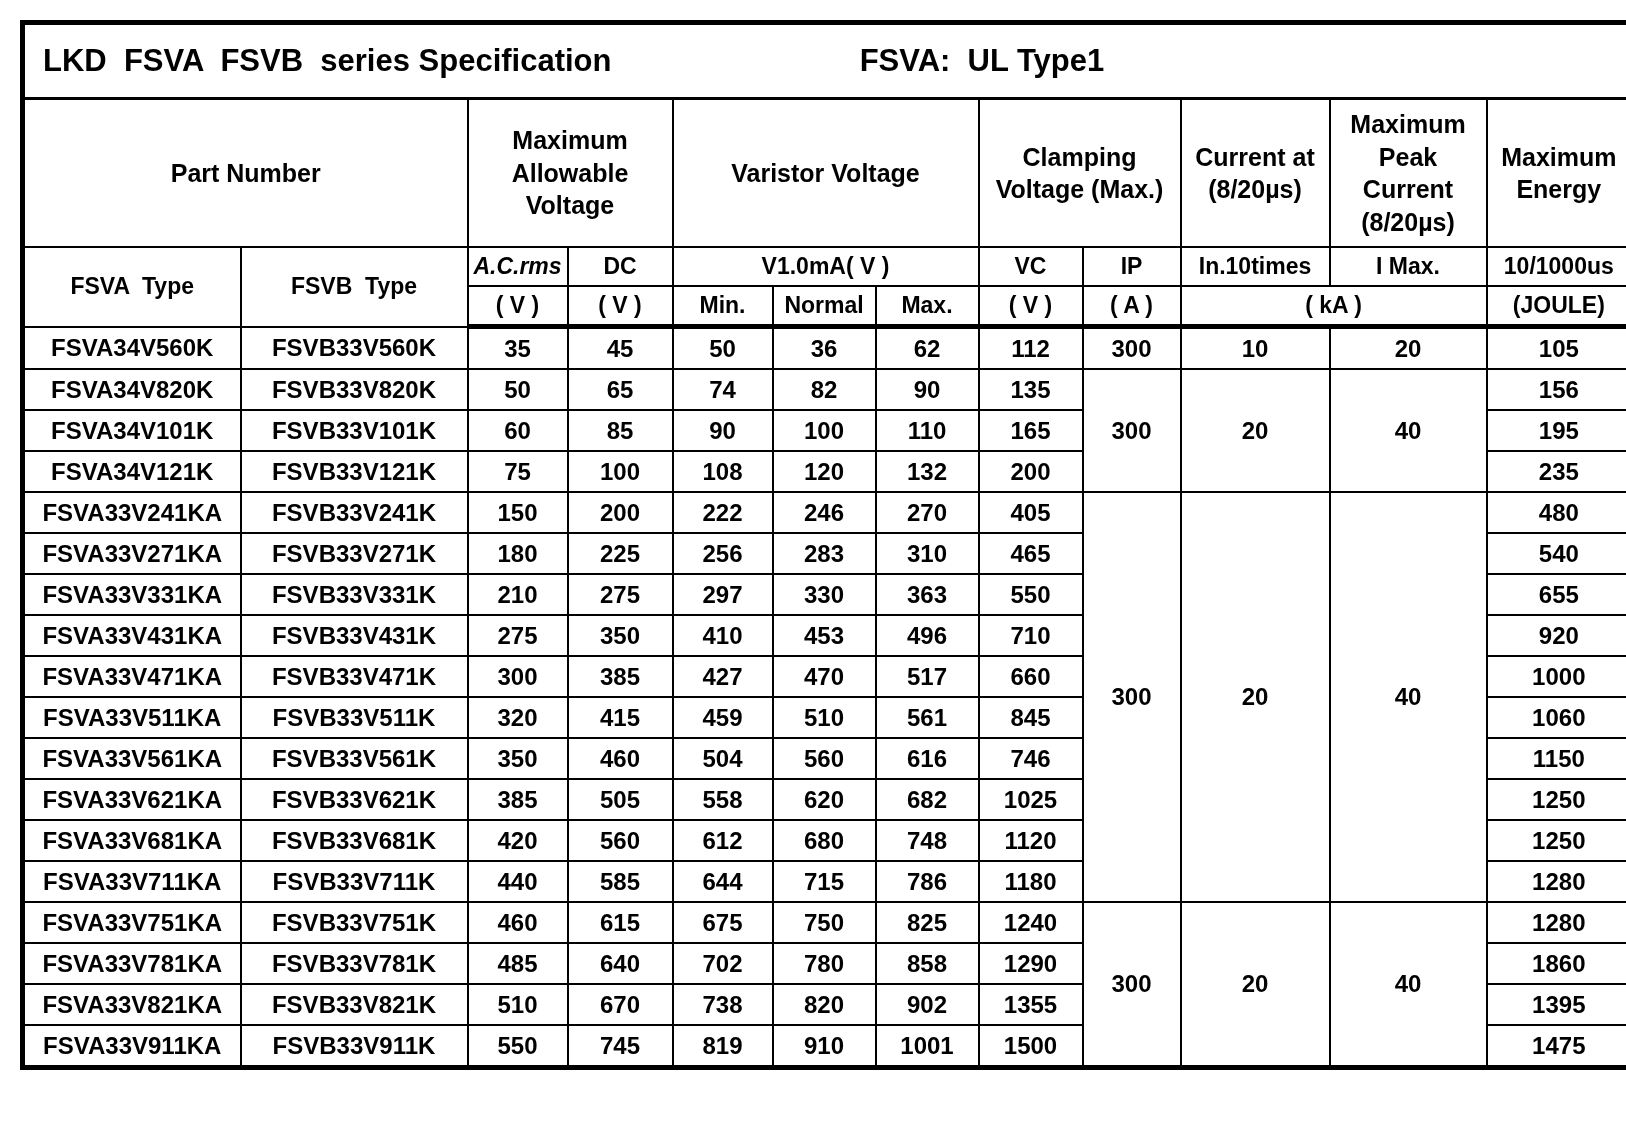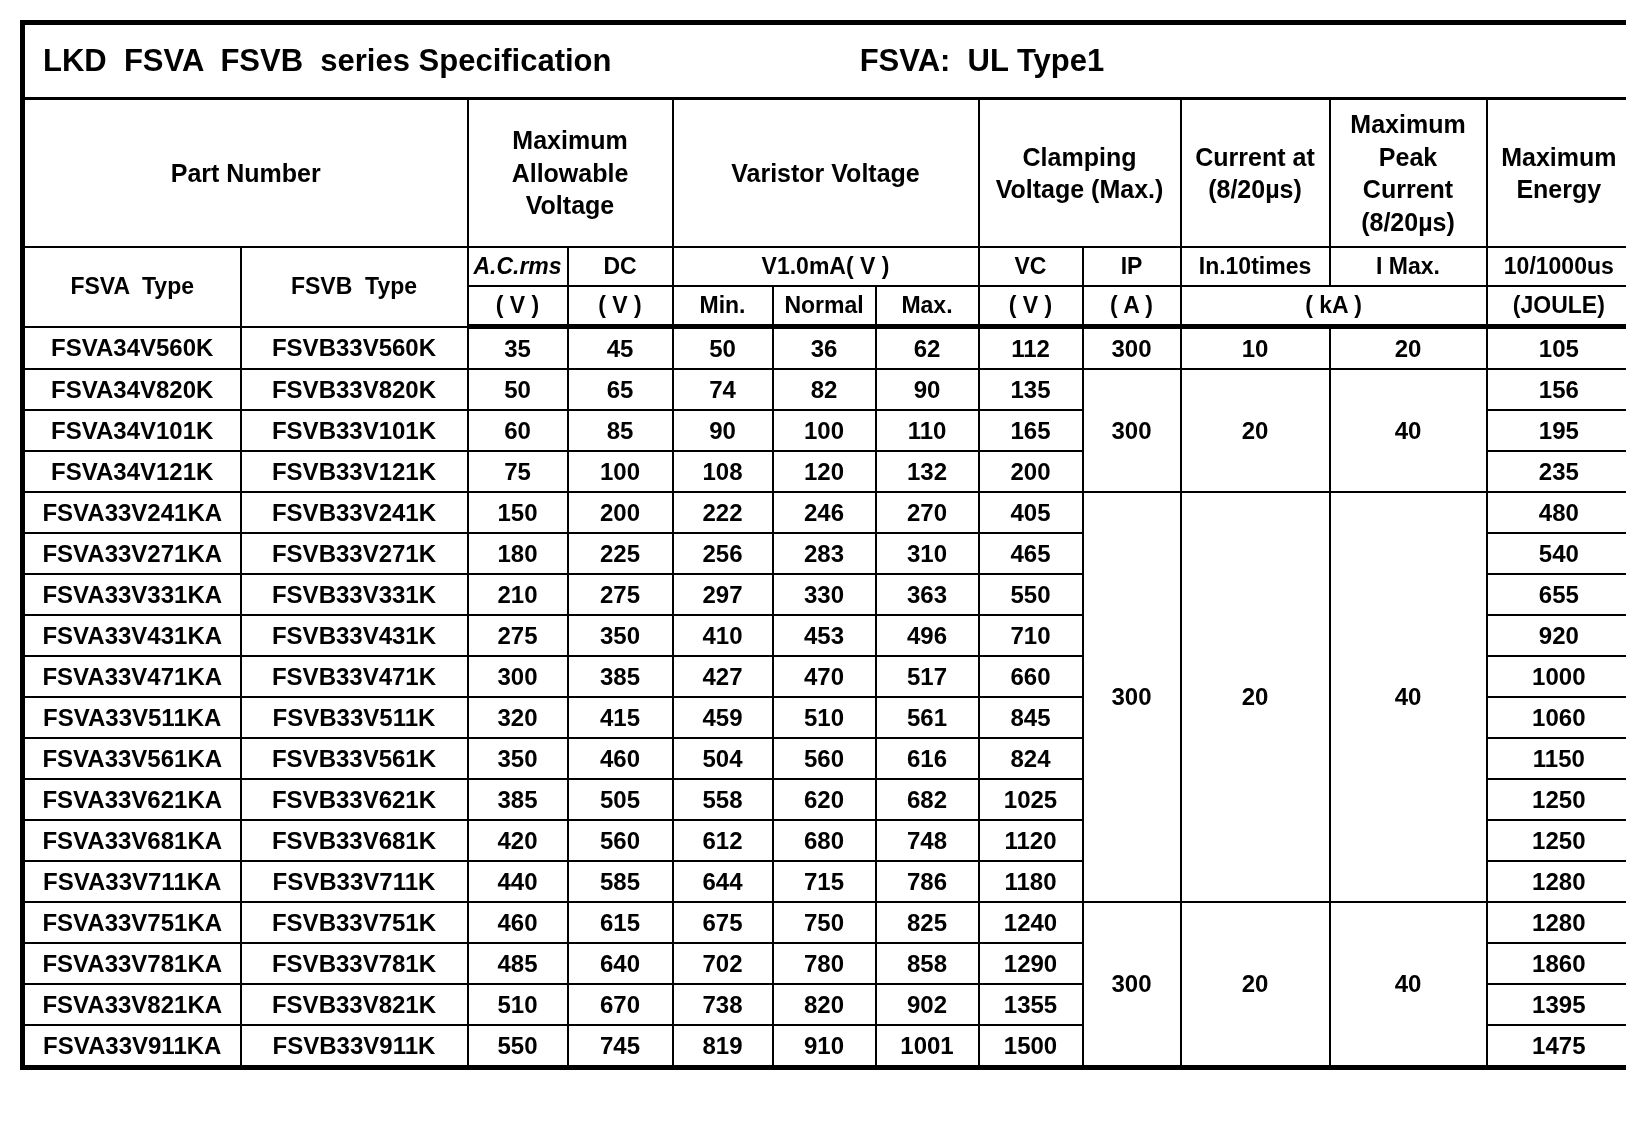--- a/index.html
+++ b/index.html
@@ -253,21 +253,21 @@
           <td>1060</td>
         </tr>
         <tr>
           <td>FSVA33V561KA</td>
           <td>FSVB33V561K</td>
           <td>350</td>
           <td>460</td>
           <td>504</td>
           <td>560</td>
           <td>616</td>
-          <td>824</td>
+          <td>746</td>
           <td>1150</td>
         </tr>
         <tr>
           <td>FSVA33V621KA</td>
           <td>FSVB33V621K</td>
           <td>385</td>
           <td>505</td>
           <td>558</td>
           <td>620</td>
           <td>682</td>

